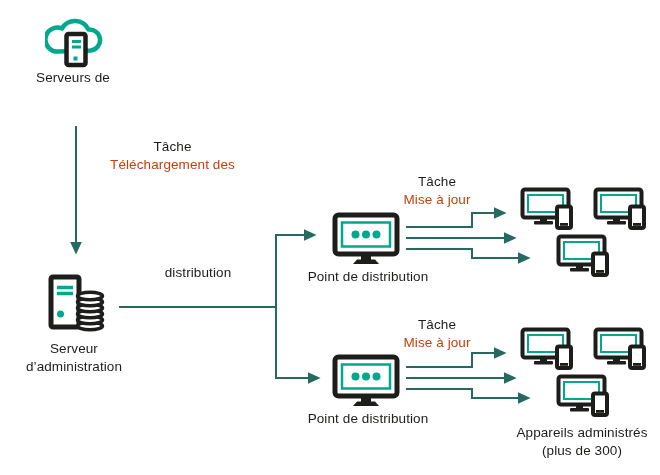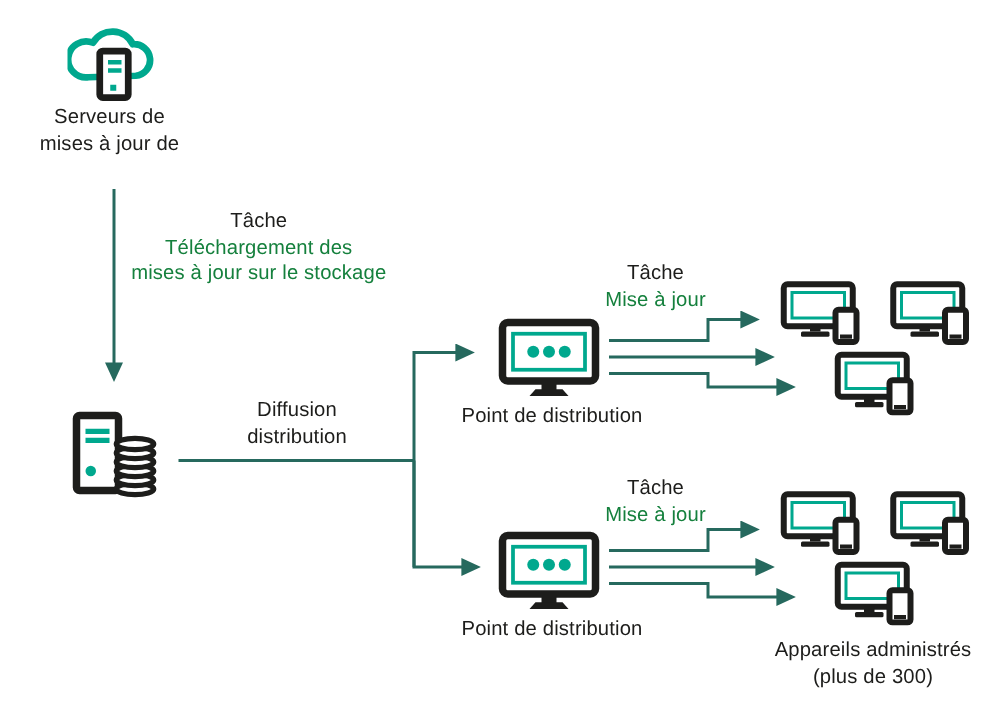--- a/index.html
+++ b/index.html
@@ -1,21 +1,21 @@
 <!DOCTYPE html>
 <html><head>
 <meta charset="utf-8">
 <style>
   html,body{margin:0;padding:0;background:#fff;}
   .canvas{
     position:relative;width:660px;height:475px;background:#FFFFFF;overflow:hidden;
     font-family:"Liberation Sans",sans-serif;color:#1D1D1B;
   }
   .lbl{position:absolute;text-align:center;font-size:13.5px;line-height:17.5px;letter-spacing:.1px;}
-  .lbl .teal{color:#15803d;}
+  .lbl .teal{color:#c2410c;}
   .connectors{position:absolute;left:0;top:0;width:660px;height:475px;}
   svg.icon{position:absolute;display:block;}
 </style>
 </head>
 <body>
 
 <div class="canvas">
 
   <svg class="connectors" viewBox="0 0 660 475">
     <defs>
@@ -129,32 +129,33 @@
     <rect x="2.5" y="2.5" width="46" height="28" rx="2.5" fill="#fff" stroke="#1D1D1B" stroke-width="4"></rect>
     <rect x="8" y="8" width="35" height="17" fill="none" stroke="#00A88E" stroke-width="2"></rect>
     <rect x="20" y="30.5" width="7" height="3.5" fill="#1D1D1B"></rect>
     <rect x="14" y="34" width="19" height="3.5" rx="1" fill="#1D1D1B"></rect>
     <rect x="37" y="19.5" width="14" height="21.5" rx="2" fill="#fff" stroke="#1D1D1B" stroke-width="4"></rect>
     <rect x="40" y="36" width="8" height="2.8" fill="#1D1D1B"></rect>
   </svg>
 
   <div class="lbl" style="left:2px;top:69px;width:142px;">
     <div>Serveurs de</div>
-    <div>mises à jour de</div>
   </div>
 
   <div class="lbl" style="left:75px;top:138px;width:195px;">
     <div>Tâche</div>
     <div class="teal">Téléchargement des</div>
-    <div class="teal">mises à jour sur le stockage</div>
   </div>
 
+  <div class="lbl" style="left:1px;top:340px;width:146px;">
+    <div>Serveur</div>
+    <div>d’administration</div>
+  </div>
 
   <div class="lbl" style="left:123px;top:264px;width:150px;">
-    <div>Diffusion</div>
     <div>distribution</div>
   </div>
 
   <div class="lbl" style="left:362px;top:173px;width:150px;">
     <div>Tâche</div>
     <div class="teal">Mise à jour</div>
   </div>
 
   <div class="lbl" style="left:268px;top:268px;width:200px;">Point de distribution</div>
 

